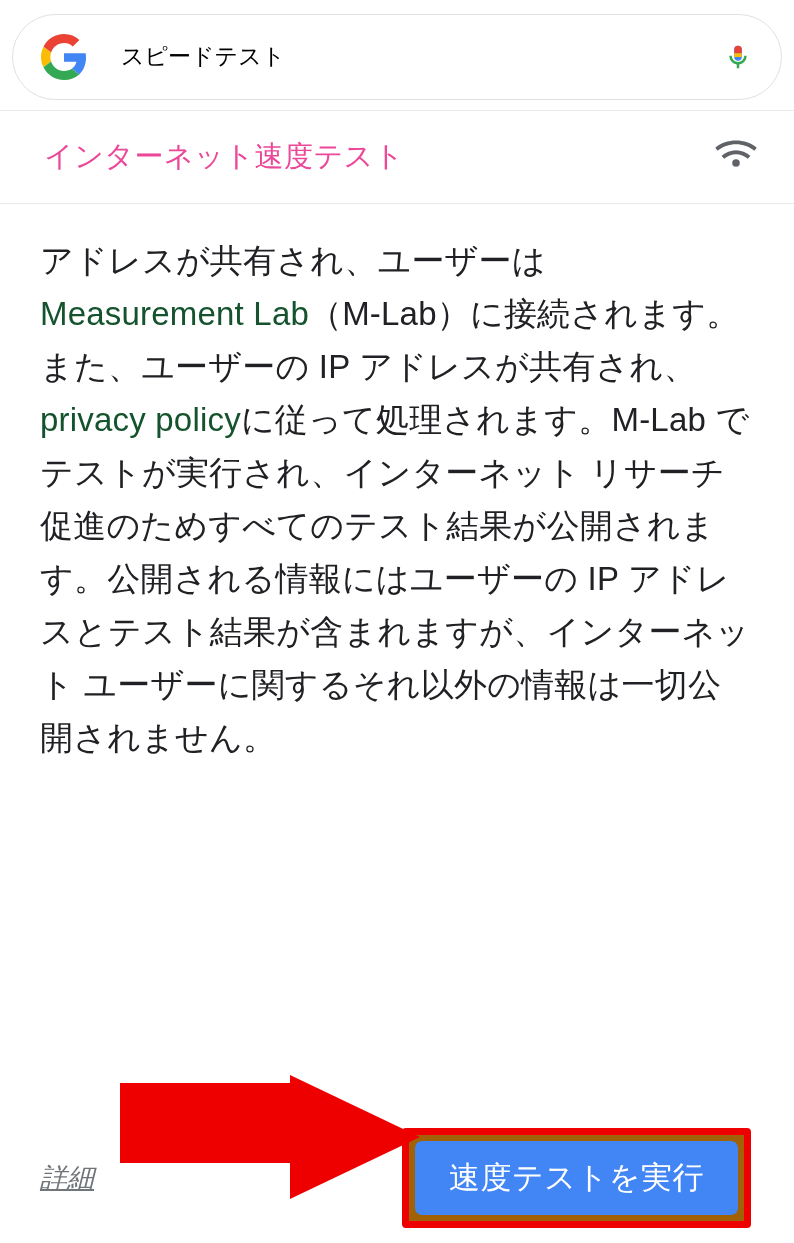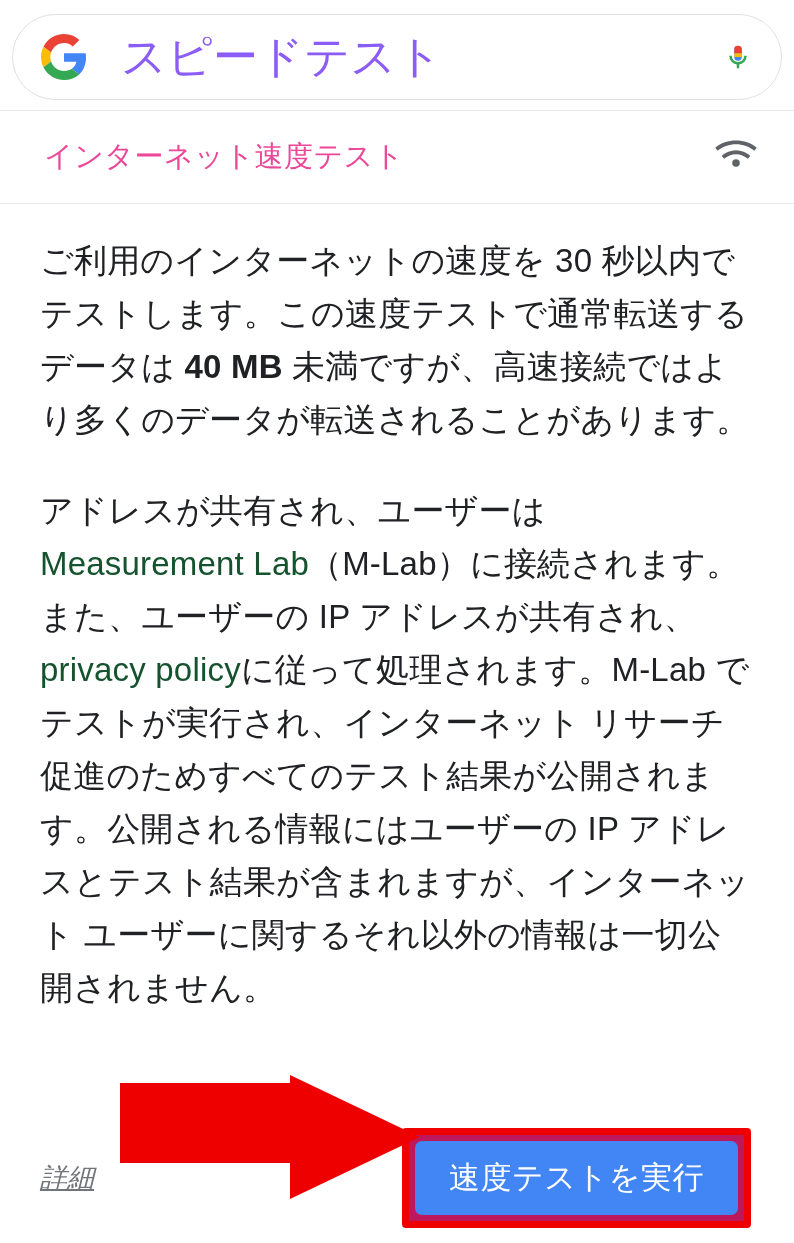--- a/index.html
+++ b/index.html
@@ -33,23 +33,23 @@
   }
   .g-logo {
     width: 46px;
     height: 46px;
     flex: 0 0 46px;
     position: relative;
   }
   .g-logo svg { display: block; }
   .search-text {
     flex: 1 1 auto;
-    font-size: 45px;
+    font-size: 23px;
     line-height: 1.2;
-    color: #8b5cf6;
+    color: #000000;
     padding-left: 34px;
     white-space: nowrap;
     overflow: hidden;
   }
   .mic-icon {
     flex: 0 0 34px;
     width: 34px;
     height: 46px;
     display: flex;
     align-items: center;
@@ -117,21 +117,21 @@
     font-size: 27px;
     color: #70757a;
     font-style: italic;
     font-family: "Liberation Serif", serif;
   }
   .spacer { flex: 1 1 auto; }
   .run-btn-highlight {
     border: 7px solid #ef0000;
     padding: 6px;
     border-radius: 4px;
-    background: #be185d;
+    background: #a16207;
   }
   .run-btn {
     background: #4285f4;
     color: #ffffff;
     font-size: 31px;
     border: none;
     border-radius: 7px;
     height: 74px;
     padding: 0 34px;
     font-family: "Liberation Sans", sans-serif;
@@ -186,23 +186,20 @@
       <path fill="#5f6368" d="M12 14.2a2 2 0 1 0 0-4 2 2 0 0 0 0 4z"></path>
       <path fill="#5f6368" d="M1 4.1C4 1.6 7.9.3 12 .3s8 1.3 11 3.8l-1.3 1.6C19 3.5 15.6 2.3 12 2.3S5 3.5 2.3 5.7L1 4.1z"></path>
       <path fill="#5f6368" d="M4.4 8.3C6.5 6.5 9.2 5.4 12 5.4c2.8 0 5.5 1.1 7.6 2.9l-1.3 1.6c-1.8-1.5-4-2.4-6.3-2.4s-4.5.9-6.3 2.4L4.4 8.3z"></path>
     </svg>
   </div>
 </div>
 
 <div class="divider"></div>
 
 <div class="card-body">
-  <p class="para">
-    <span>ご利用のインターネットの速度を 30 秒以内でテストします。この速度テストで通常転送するデータは </span><b>40 MB</b><span> 未満ですが、高速接続ではより多くのデータが転送されることがあります。</span>
-  </p>
 
   <p class="para">
     <span>アドレスが共有され、ユーザーは </span><a class="link" href="#">Measurement Lab</a><span>（M-Lab）に接続されます。また、ユーザーの IP アドレスが共有され、</span><a class="link" href="#">privacy policy</a><span>に従って処理されます。M-Lab でテストが実行され、インターネット リサーチ促進のためすべてのテスト結果が公開されます。公開される情報にはユーザーの IP アドレスとテスト結果が含まれますが、インターネット ユーザーに関するそれ以外の情報は一切公開されません。</span>
   </p>
 </div>
 
 <div class="card-footer">
   <a class="details-link" href="#">詳細</a>
   <div class="spacer"></div>
   <div class="run-btn-highlight">

